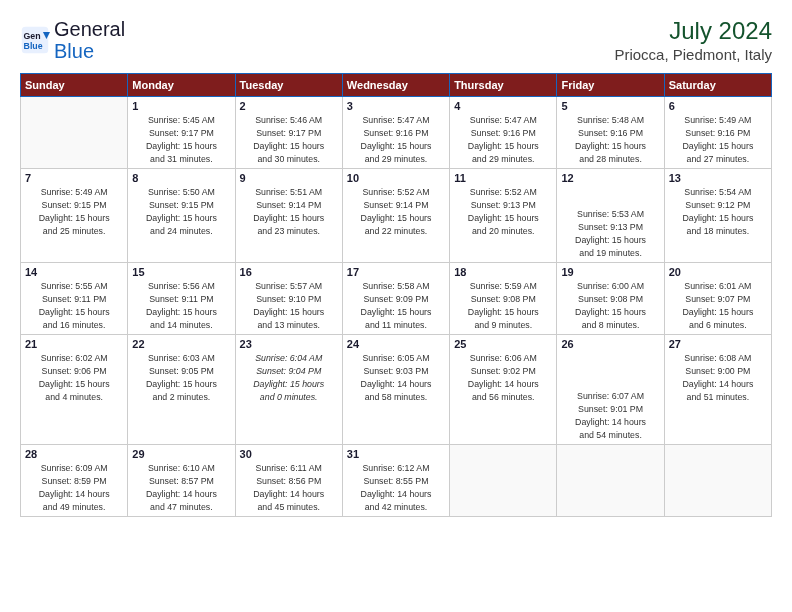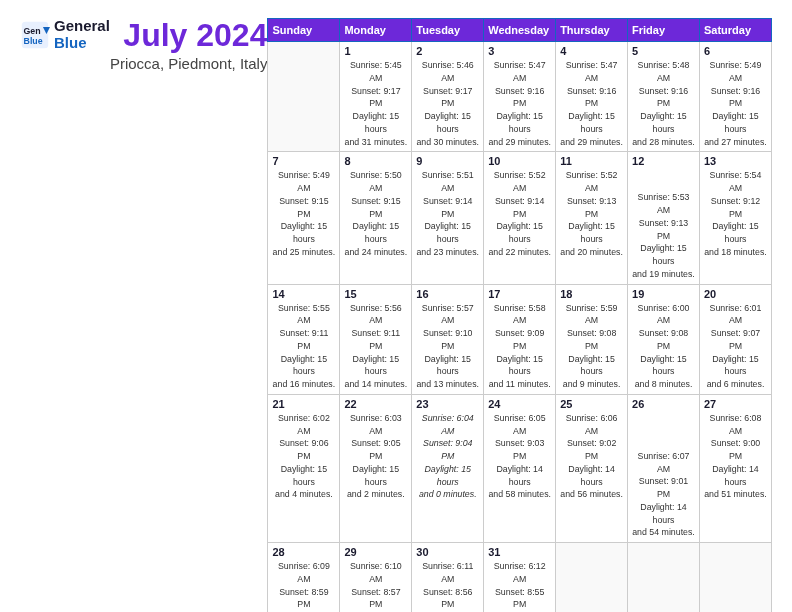--- a/index.html
+++ b/index.html
@@ -8,66 +8,66 @@
       height: 612px;
       font-family: Arial, sans-serif;
       background: #fff;
       overflow: hidden;
     }
     .page {
       width: 792px;
       height: 463px;
       padding: 18px 20px 10px 20px;
       display: flex;
-      flex-direction: row;
+      flex-direction: column;
     }
     .header {
       display: flex;
       justify-content: space-between;
       align-items: flex-start;
       margin-bottom: 10px;
     }
     .logo {
       display: flex;
       align-items: center;
       gap: 4px;
     }
     .logo-text {
-      font-size: 15px;
-      font-weight: bold;
+      font-size: 20px;
+      font-weight: normal;
       color: #1a1a2e;
       line-height: 1.1;
     }
     .logo-text .blue { color: #1565c0; }
     .logo-icon {
       width: 30px;
       height: 30px;
     }
     .title-block {
       text-align: right;
     }
     .month-year {
-      font-size: 32px;
-      font-weight: bold;
-      color: #6d28d9;
+      font-size: 24px;
+      font-weight: normal;
+      color: #14532d;
       line-height: 1.1;
     }
     .location {
       font-size: 15px;
       color: #444;
       margin-top: 2px;
     }
     .calendar {
       width: 100%;
       border-collapse: collapse;
       flex: 1;
       font-size: 9.5px;
     }
     .calendar thead tr th {
-      background: #6d28d9;
+      background: #7f1d1d;
       color: #fff;
       padding: 5px 4px;
       text-align: left;
       font-size: 11px;
       font-weight: bold;
       border: 1px solid #1565c0;
     }
     .calendar tbody tr td {
       border: 1px solid #ccc;
       vertical-align: top;

